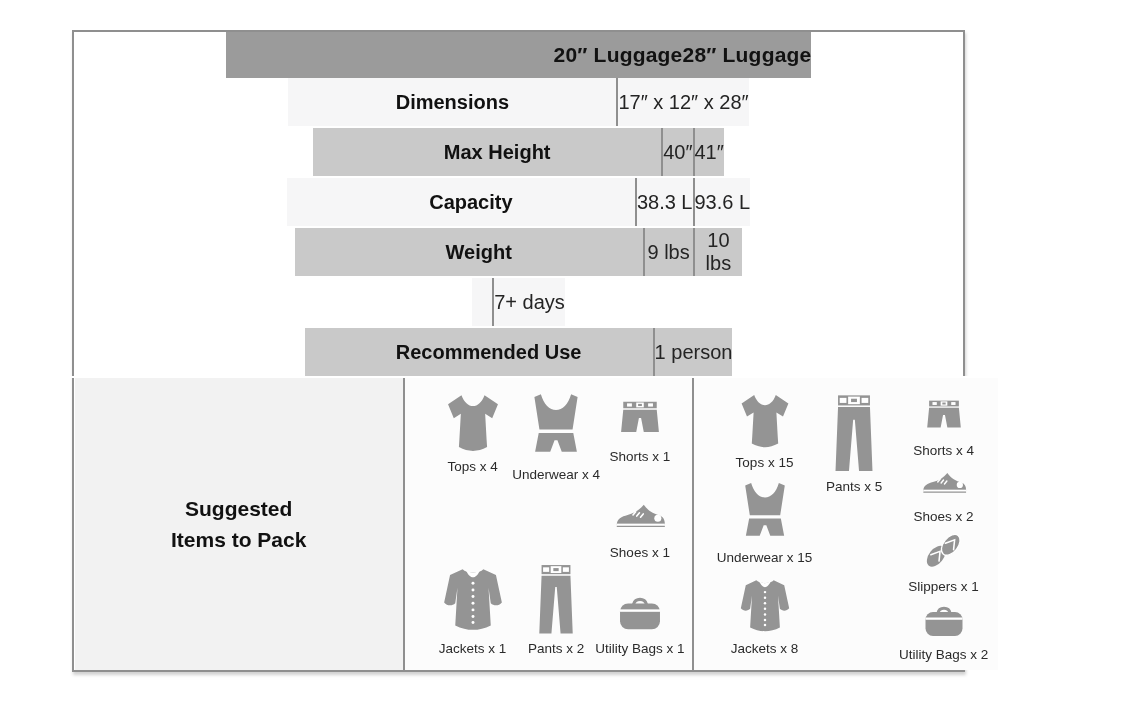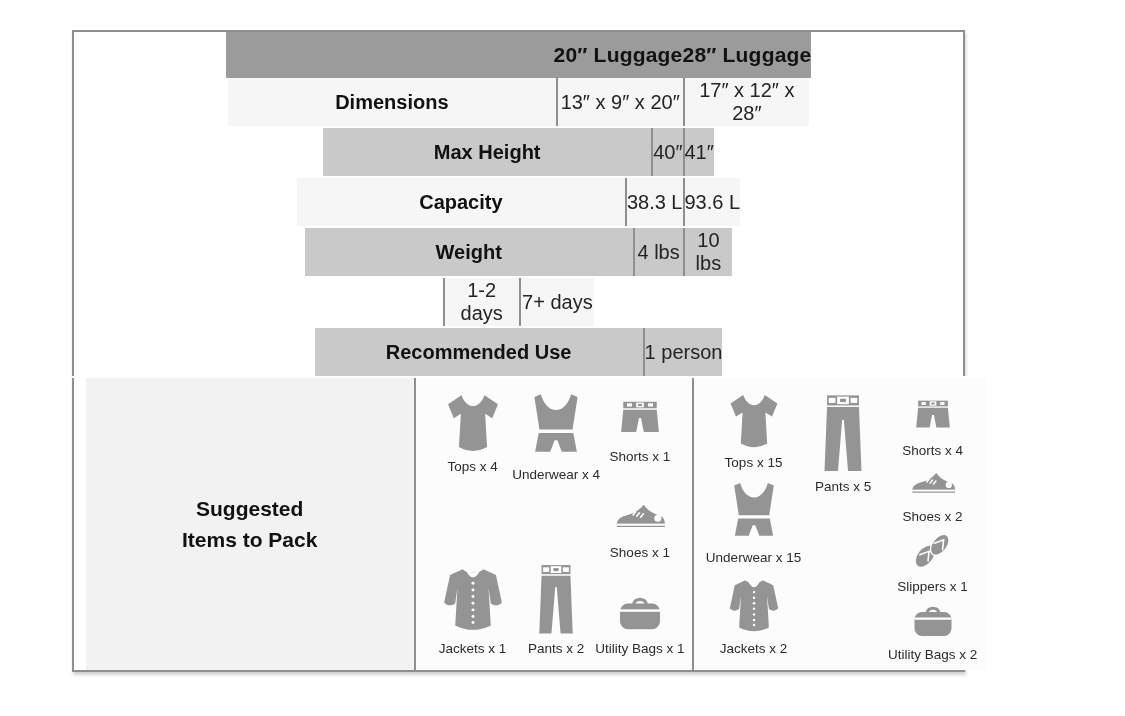--- a/index.html
+++ b/index.html
@@ -19,28 +19,28 @@
   .cell{box-sizing:border-box;display:flex;align-items:center;justify-content:center;text-align:center;}
   .label-col{width:328px;flex:0 0 328px;}
   .val-col{flex:1 1 0;}
 
   .header-row{height:46px;background:var(--header-bg,#9b9b9b);}
   .header-cell{font-weight:bold;font-size:21px;color:#121212;letter-spacing:.2px;}
 
   .spec-row{height:48px;font-size:20px;}
   .spec-row .val-col{border-left:2px solid var(--border,#8f8f8f);color:#242424;}
   .spec-row .row-label{font-weight:bold;color:#111;}
-  .spec-row + .spec-row{border-top:2px solid #fff;}
+  .spec-row + .spec-row{border-top:2px solid #fff;padding-left:20px;}
   .bg-light{background:var(--row-light,#f6f6f7);}
   .bg-dark{background:var(--row-dark,#c9c9c9);}
 
   .packing-row{flex:1 1 auto;border-top:2px solid #fff;min-height:0;}
   .packing-label-cell{background:var(--packing-label-bg,#f2f2f2);flex-direction:column;font-weight:bold;font-size:21px;line-height:1.5;color:#111;margin-left:36px;}
   .packing-cell{background:var(--packing-cell-bg,#fcfcfc);border-left:2px solid var(--border,#8f8f8f);
-    display:flex;align-items:stretch;justify-content:space-between;padding:14px 10px 14px 15px;}
+    display:flex;align-items:stretch;justify-content:space-between;padding:14px 10px 14px 26px;}
   .pack-col{flex:1 1 0;display:flex;flex-direction:column;align-items:center;justify-content:space-between;min-width:0;}
   .pack-item{display:flex;flex-direction:column;align-items:center;gap:3px;}
   .pack-label{font-size:13.5px;color:#2b2b2b;white-space:nowrap;}
   .icn{display:block;color:var(--icon-gray,#949494);fill:currentColor;}
 </style>
 </head>
 <body>
 
 <svg width="0" height="0" style="position:absolute" aria-hidden="true">
   <defs>
@@ -122,40 +122,38 @@
   <div class="cmp-table">
 
     <div class="row header-row">
       <div class="cell label-col header-cell"></div>
       <div class="cell val-col header-cell">20″ Luggage</div>
       <div class="cell val-col header-cell">28″ Luggage</div>
     </div>
 
     <div class="row spec-row bg-light">
       <div class="cell label-col row-label">Dimensions</div>
-      <div class="cell val-col">13″ x 9″ x 20″</div>
       <div class="cell val-col">17″ x 12″ x 28″</div>
     </div>
     <div class="row spec-row bg-dark">
       <div class="cell label-col row-label">Max Height</div>
       <div class="cell val-col">40″</div>
       <div class="cell val-col">41″</div>
     </div>
     <div class="row spec-row bg-light">
       <div class="cell label-col row-label">Capacity</div>
       <div class="cell val-col">38.3 L</div>
       <div class="cell val-col">93.6 L</div>
     </div>
     <div class="row spec-row bg-dark">
       <div class="cell label-col row-label">Weight</div>
-      <div class="cell val-col">4 lbs</div>
+      <div class="cell val-col">9 lbs</div>
       <div class="cell val-col">10 lbs</div>
     </div>
     <div class="row spec-row bg-light">
-      <div class="cell val-col">1-2 days</div>
       <div class="cell val-col">7+ days</div>
     </div>
     <div class="row spec-row bg-dark">
       <div class="cell label-col row-label">Recommended Use</div>
       <div class="cell val-col">1 person</div>
     </div>
 
     <div class="row packing-row">
       <div class="cell label-col packing-label-cell">
         <div>Suggested</div>
@@ -224,21 +222,21 @@
           <div class="pack-item">
             <svg class="icn" style="width:66px;height:66px">
                 <use href="#sym-underwear"></use>
               </svg>
             <div class="pack-label">Underwear x 15</div>
           </div>
           <div class="pack-item">
             <svg class="icn" style="width:62px;height:62px">
                 <use href="#sym-jacket"></use>
               </svg>
-            <div class="pack-label">Jackets x 2</div>
+            <div class="pack-label">Jackets x 8</div>
           </div>
         </div>
         <div class="pack-col">
           <div class="pack-item">
             <svg class="icn" style="width:84px;height:84px">
                 <use href="#sym-pants"></use>
               </svg>
             <div class="pack-label">Pants x 5</div>
           </div>
         </div>

